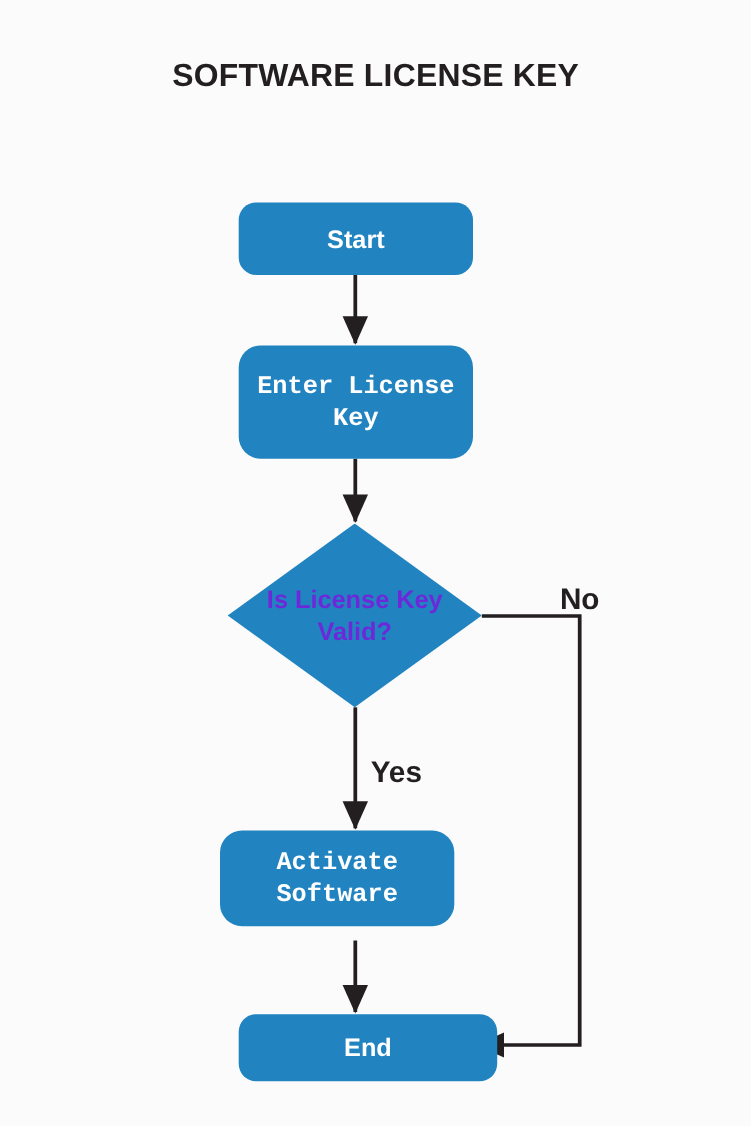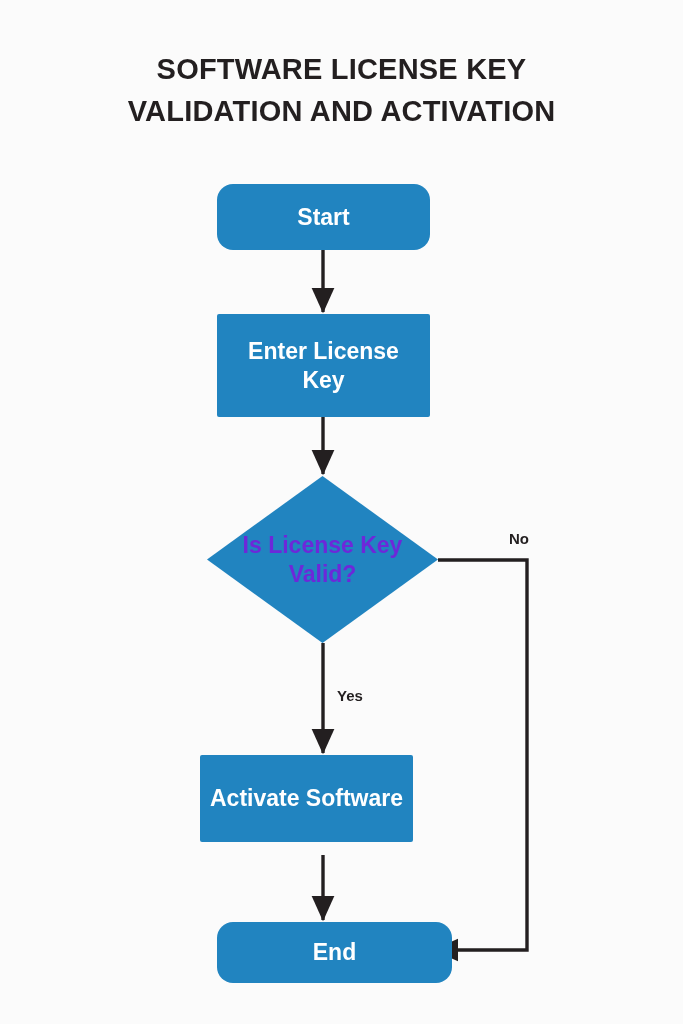--- a/index.html
+++ b/index.html
@@ -45,21 +45,21 @@
     justify-content: center;
     text-align: center;
     font-weight: bold;
     font-size: 23px;
     line-height: 29px;
     font-family: "Liberation Sans", sans-serif;
     box-sizing: border-box;
     padding: 12px 10px;
   }
   .node-terminal { border-radius: 16px; }
-  .node-process  { border-radius: 2px; }
+  .node-process  { border-radius: 20px; font-family: Liberation Mono, monospace; }
 
   #node-start {
     left: 217px; top: 184px; width: 213px; height: 66px;
   }
   #node-enter {
     left: 217px; top: 314px; width: 213px; height: 103px;
   }
   #node-activate {
     left: 200px; top: 755px; width: 213px; height: 87px;
   }
@@ -100,35 +100,34 @@
     position: absolute;
     left: 0; top: 0;
     width: 683px; height: 1024px;
     pointer-events: none;
   }
 
   .edge-label {
     position: absolute;
     font-family: "Liberation Sans", sans-serif;
     font-weight: bold;
-    font-size: 15px;
+    font-size: 27px;
     color: #231f20;
     white-space: nowrap;
   }
   #label-yes { left: 337px; top: 687px; text-align: center; }
   #label-no  { left: 509px; top: 530px; }
 </style>
 </head>
 <body>
 
 <div id="canvas">
 
   <div id="title">
     <span class="t-line">SOFTWARE LICENSE KEY</span>
-    <span class="t-line">VALIDATION AND ACTIVATION</span>
   </div>
 
   <svg id="connectors" viewBox="0 0 683 1024" width="683" height="1024" xmlns="http://www.w3.org/2000/svg">
     <defs>
       <marker id="arrowhead" markerWidth="8" markerHeight="8" refX="7.2" refY="4" orient="auto" markerUnits="strokeWidth">
         <path d="M0,0.6 L7.6,4 L0,7.4 z" fill="#231f20"></path>
       </marker>
     </defs>
 
     <line x1="323" y1="250" x2="323" y2="312" stroke="#231f20" stroke-width="3.4" marker-end="url(#arrowhead)"></line>

